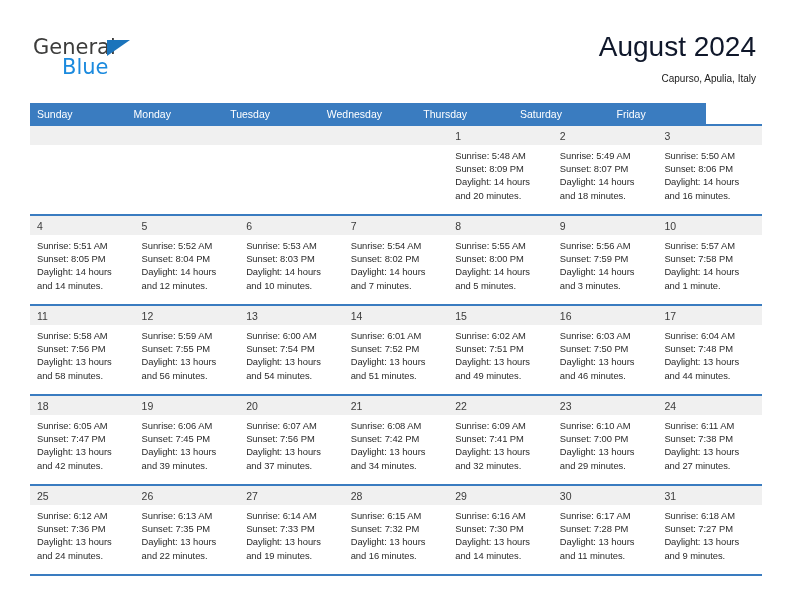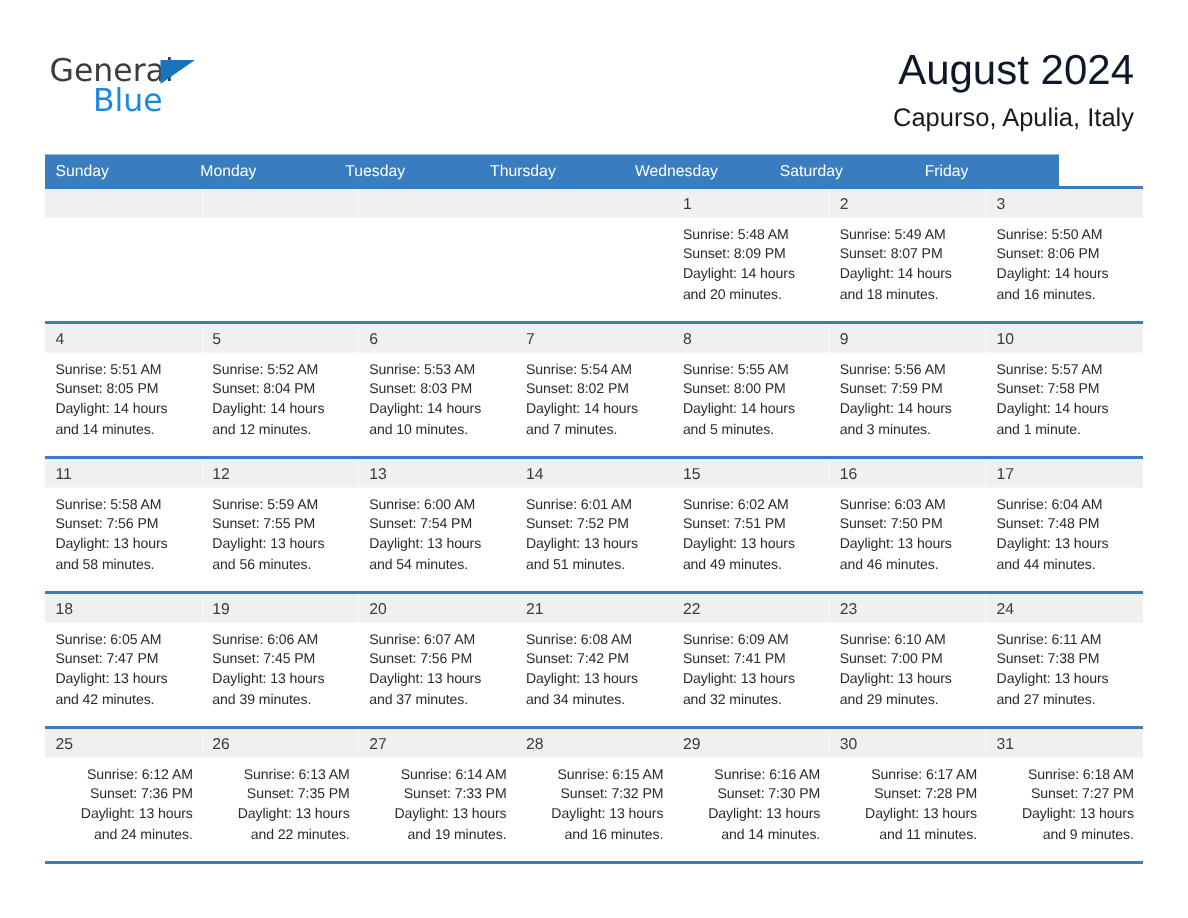--- a/index.html
+++ b/index.html
@@ -77,21 +77,21 @@
   }
   .cal-title {
     font-size: 28px;
     font-weight: 400;
     color: #0f172a;
     line-height: 34px;
     white-space: nowrap;
   }
   .cal-subtitle {
     margin-top: 7px;
-    font-size: 17px;
+    font-size: 10px;
     font-weight: 400;
     color: #1a1a1a;
     line-height: 16px;
     white-space: nowrap;
   }
 
   
   .calendar {
     position: absolute;
     left: 30px;
@@ -121,21 +121,20 @@
   .week-row {
     display: flex;
     width: 732px;
     height: 90px;
     border-top: 2px solid #3a7cc0;
     box-sizing: border-box;
   }
   .week-row.last {
     border-bottom: 2px solid #3a7cc0;
     height: 92px;
-    text-align: right;
   }
 
   .day-cell {
     width: 104.57px;
     height: 88px;
     box-sizing: border-box;
     background: #ffffff;
     position: relative;
     overflow: hidden;
   }
@@ -186,22 +185,22 @@
     </div>
 
   </div>
 
   <div class="calendar">
 
     <div class="dow-row">
       <div class="dow-cell">Sunday</div>
       <div class="dow-cell">Monday</div>
       <div class="dow-cell">Tuesday</div>
+      <div class="dow-cell">Wednesday</div>
       <div class="dow-cell">Thursday</div>
-      <div class="dow-cell">Wednesday</div>
       <div class="dow-cell">Saturday</div>
       <div class="dow-cell">Friday</div>
     </div>
 
     <div class="week-row">
       <div class="day-cell empty">
         <div class="datebar">
             <span class="daynum"></span>
           </div>
         <div class="lines">

